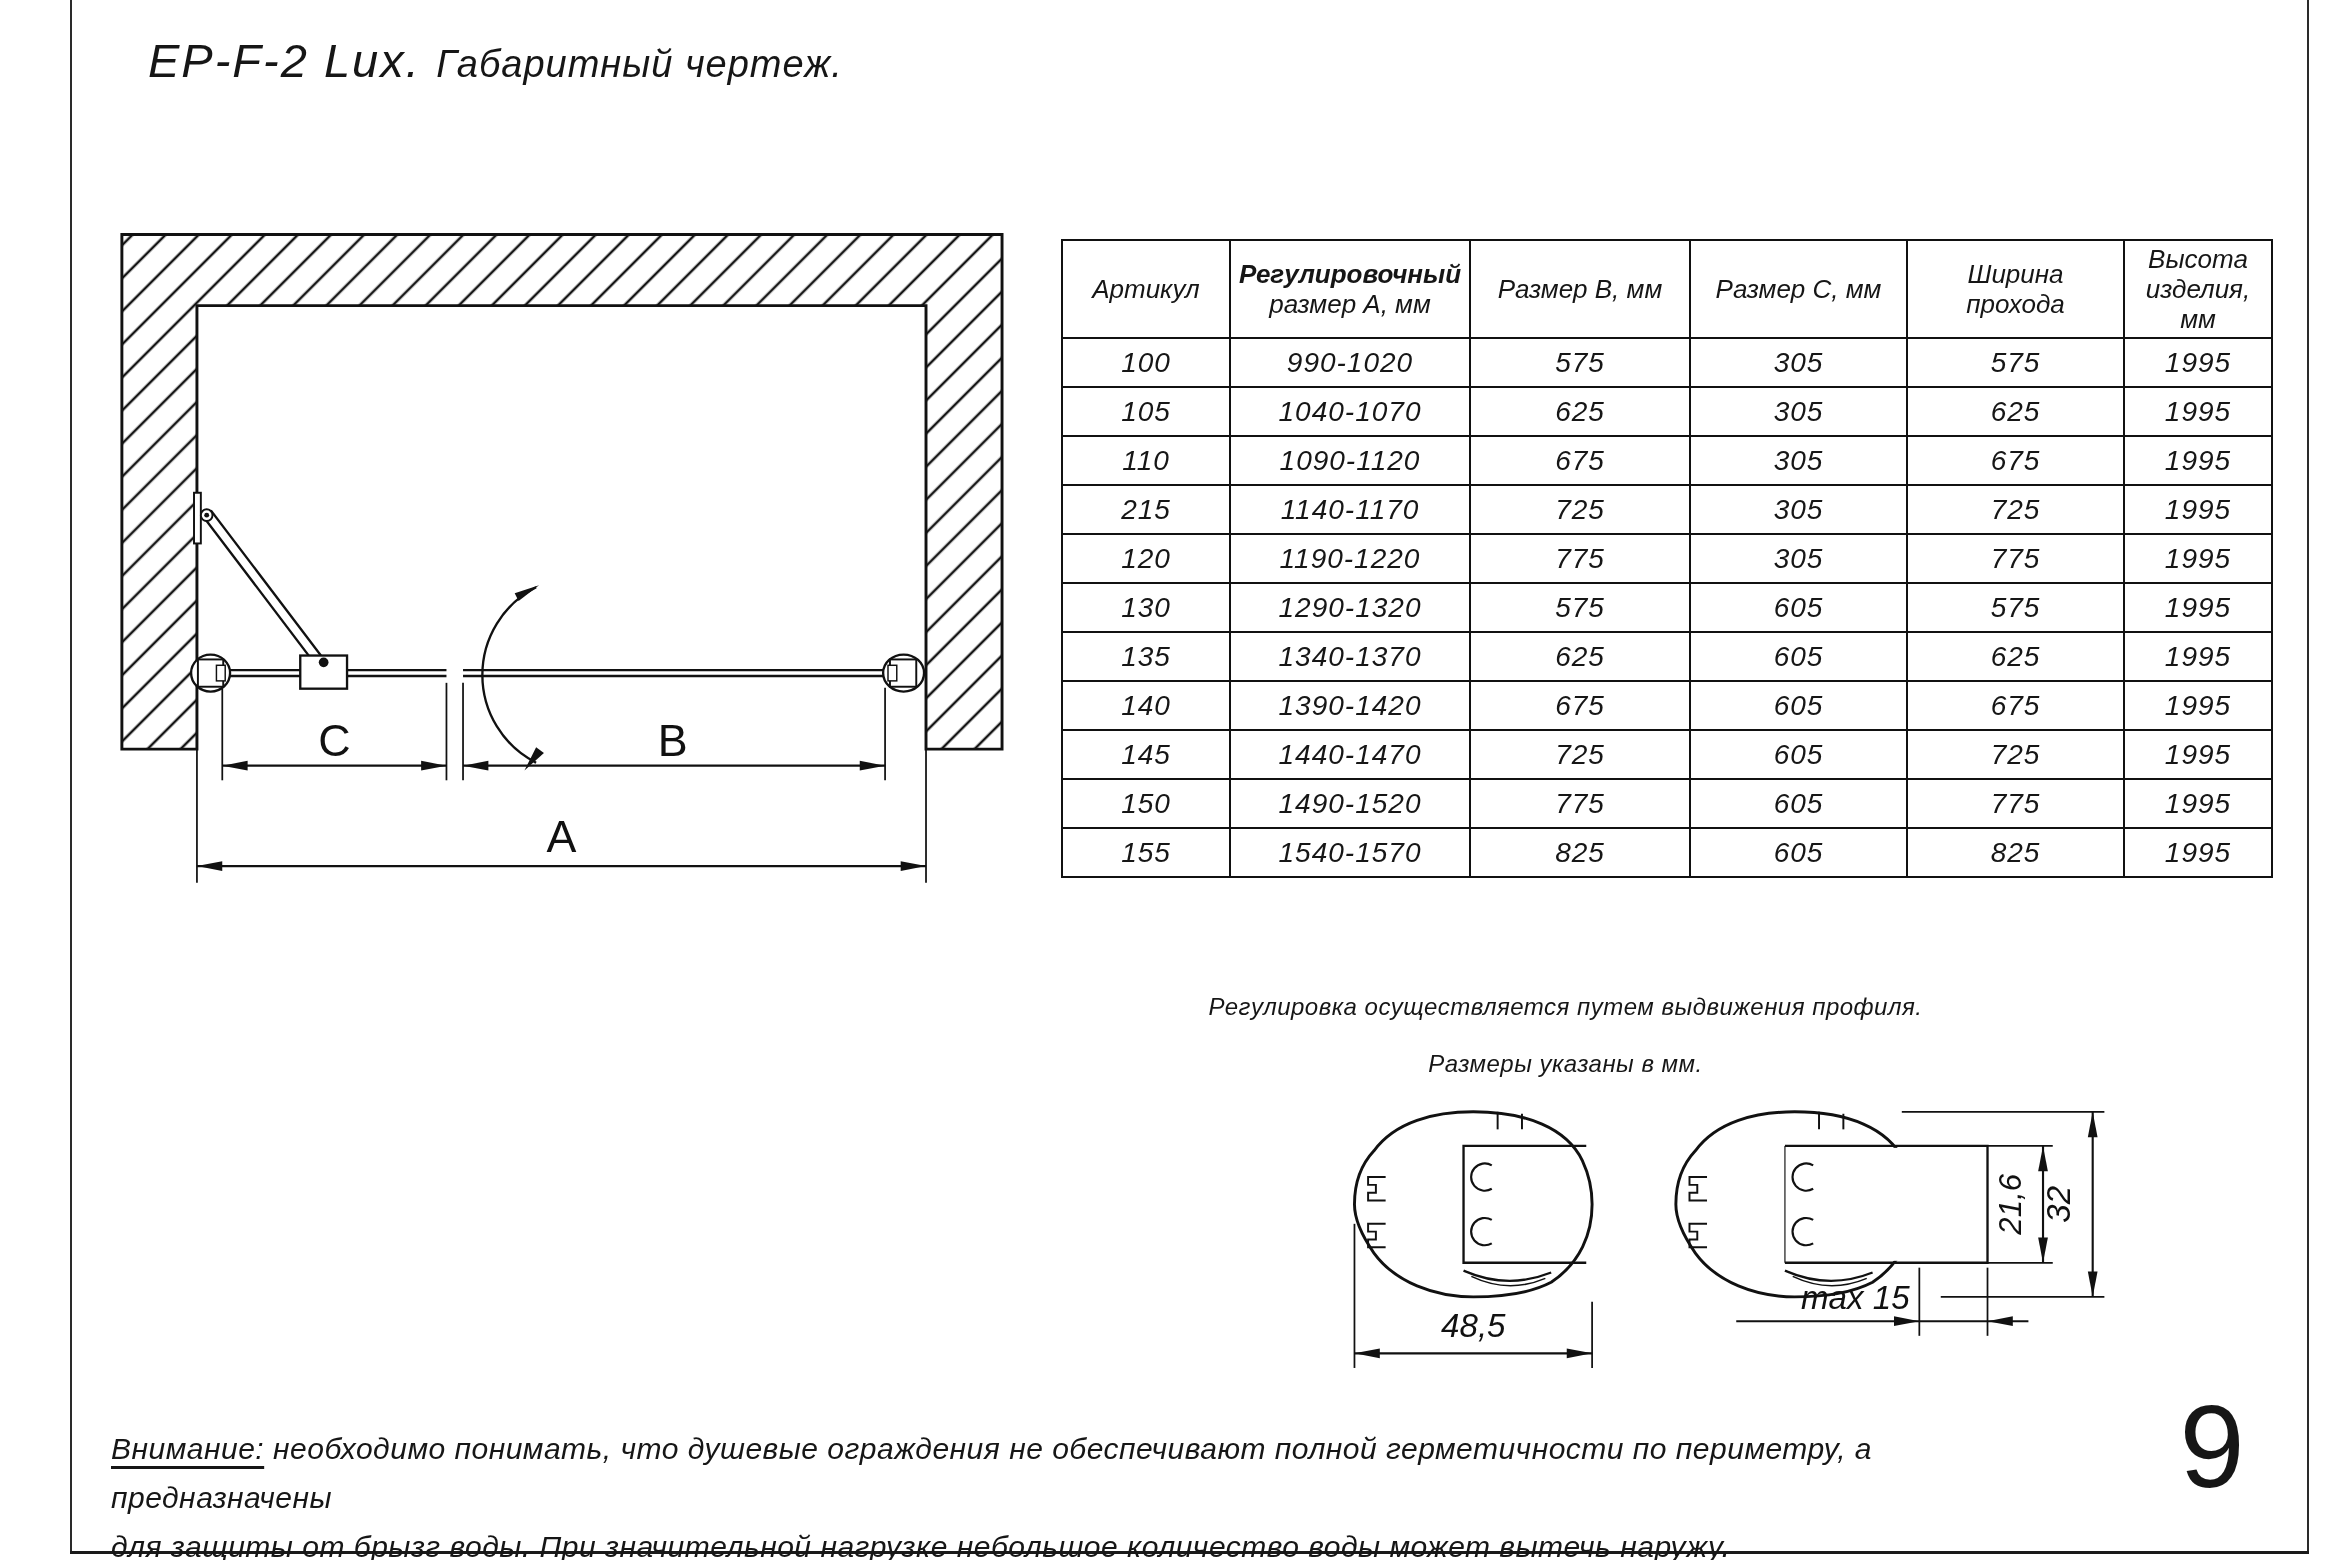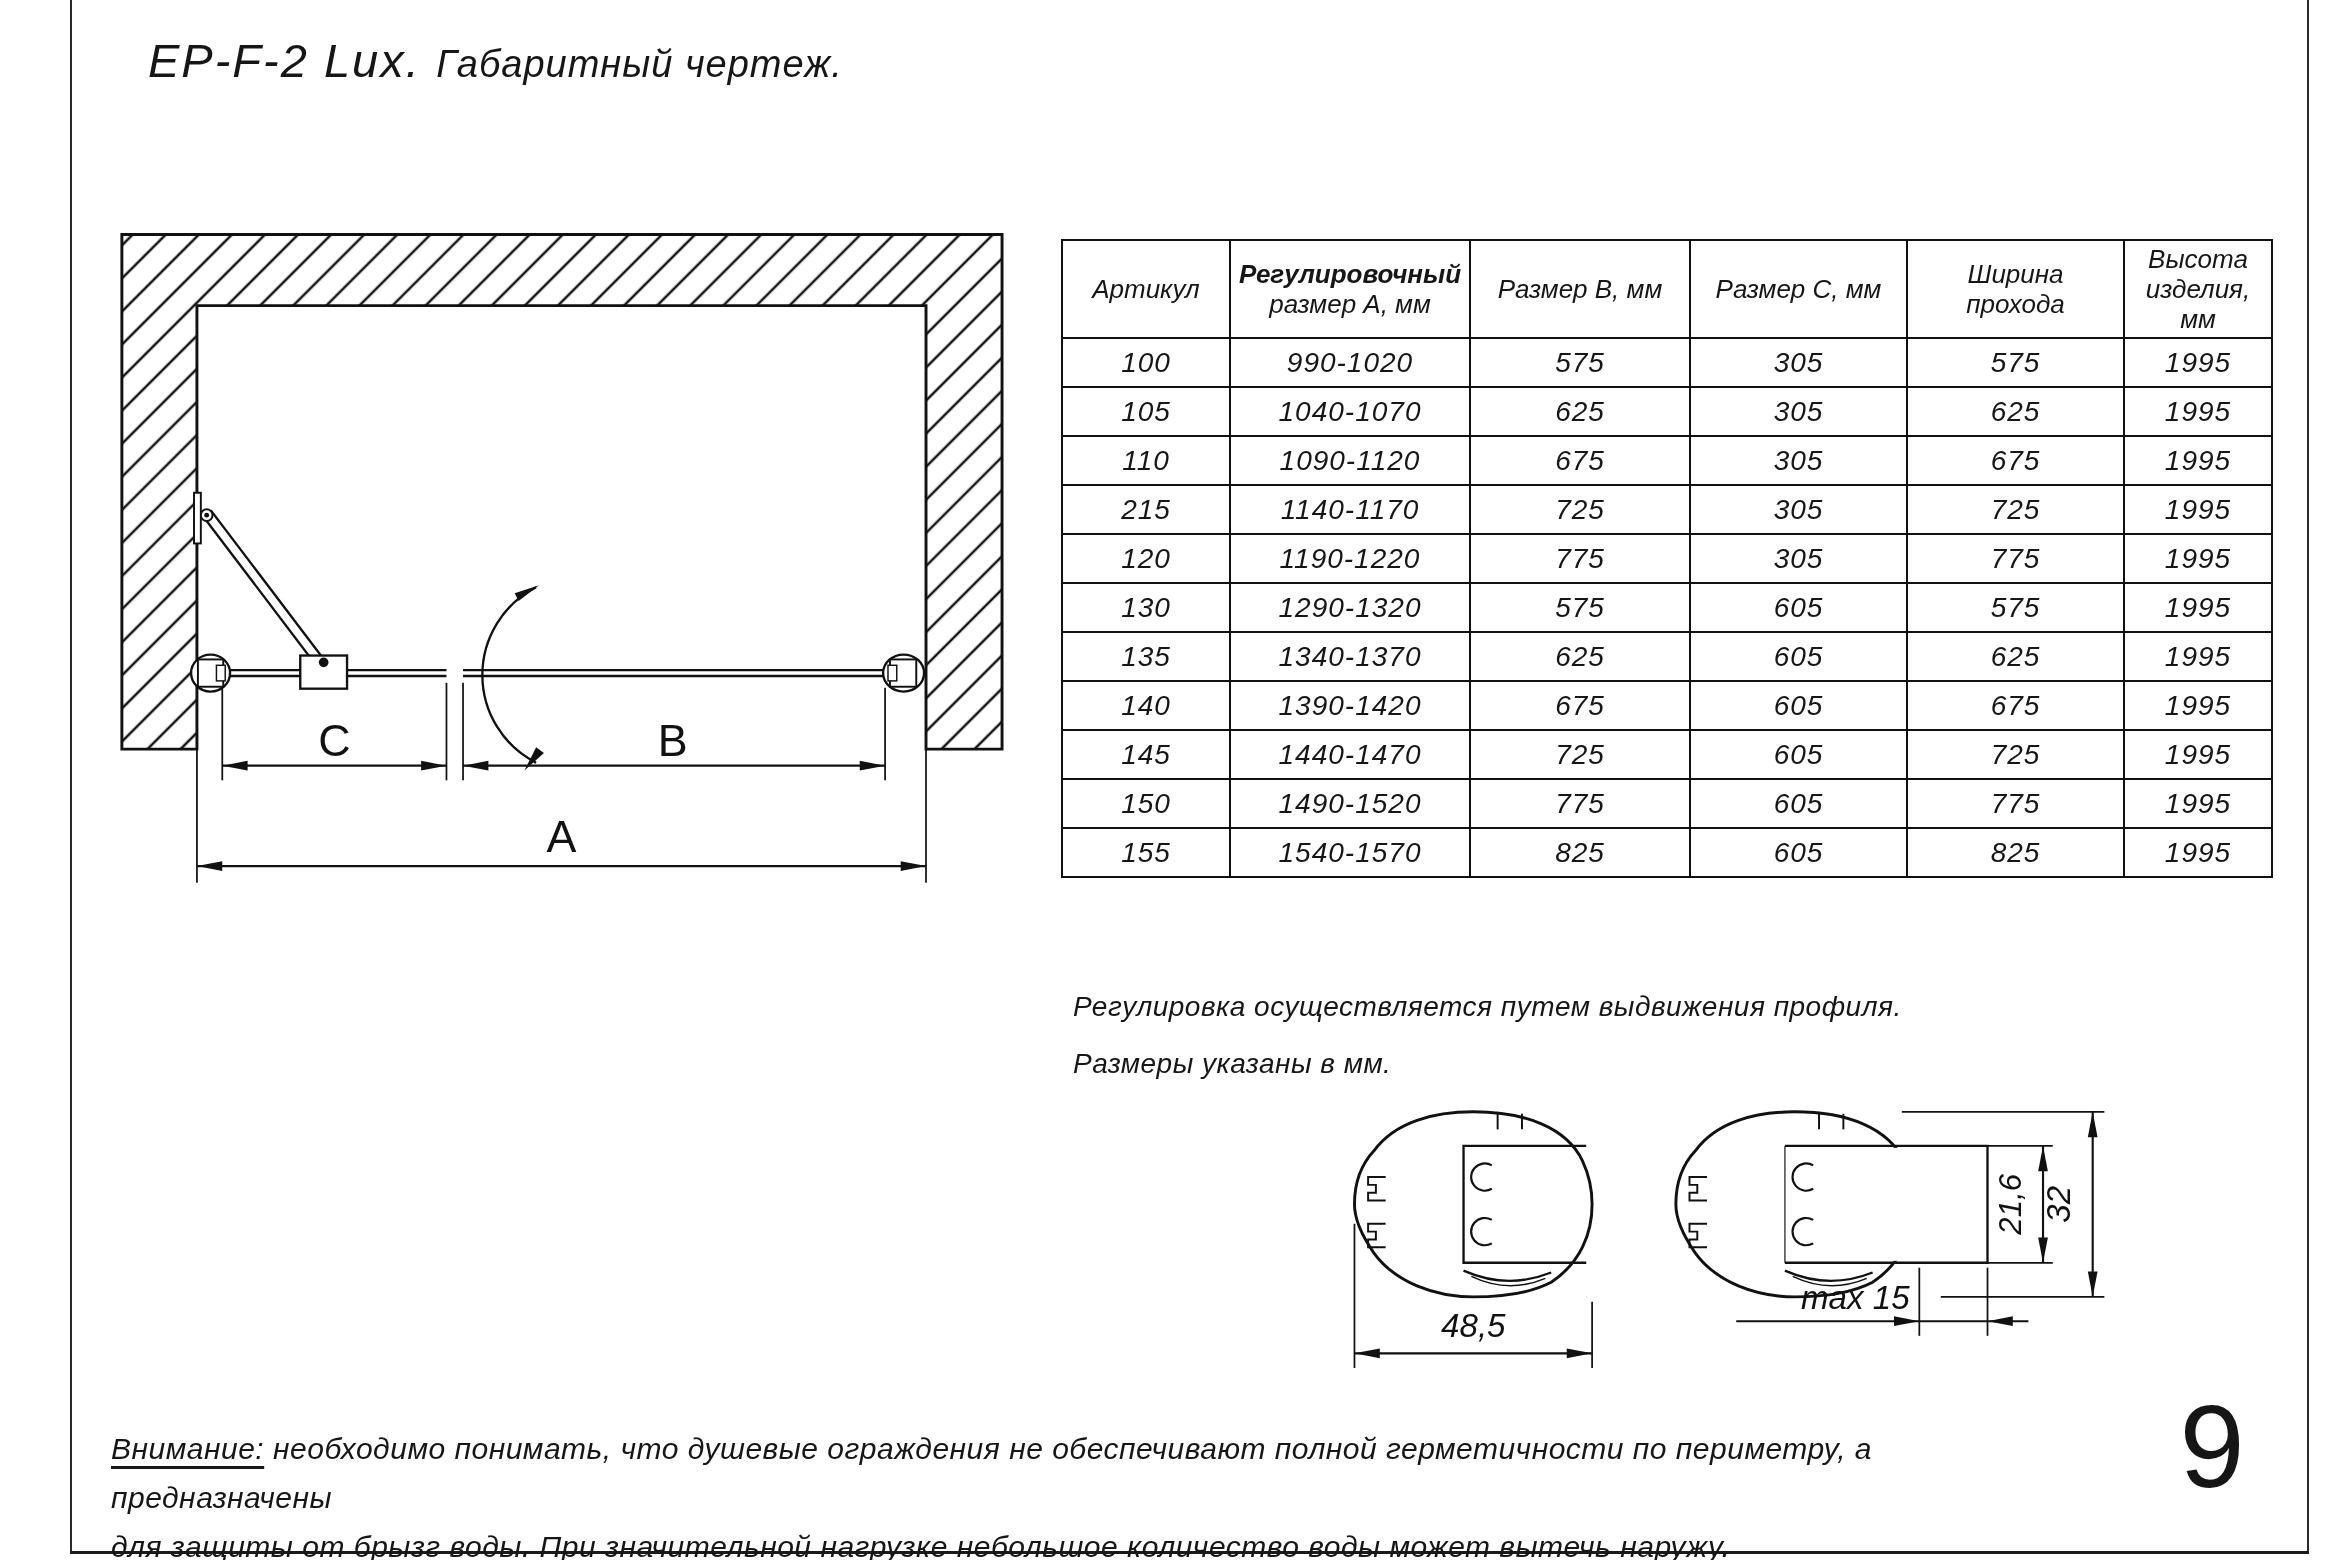--- a/index.html
+++ b/index.html
@@ -13,22 +13,22 @@
   .title .suffix{font-size:38px;margin-left:15.6px;letter-spacing:1px;}
   
   table.dim{position:absolute;left:1061px;top:239px;border-collapse:collapse;table-layout:fixed;
     border:2.9px solid #111;font-style:italic;}
   table.dim th,table.dim td{border:2px solid #111;text-align:center;vertical-align:middle;
     padding:0;box-sizing:border-box;}
   table.dim th{height:98px;font-size:26px;font-weight:normal;line-height:30px;}
   table.dim td{height:49px;font-size:28px;letter-spacing:1px;}
   .hb{font-weight:bold;}
   
-  .notes{position:absolute;left:1073px;top:978px;width:985px;text-align:left;
-    font-style:italic;font-size:28px;line-height:57px;letter-spacing:0.5px;}
+  .notes{position:absolute;left:1073px;top:978px;width:985px;text-align:center;
+    font-style:italic;font-size:24px;line-height:57px;letter-spacing:0.5px;}
   
   .warning{position:absolute;left:111px;top:1424px;width:1931px;font-style:italic;
     font-size:30px;line-height:49px;letter-spacing:0.5px;}
   .warning .u{text-decoration:underline;text-underline-offset:6.8px;}
   
   .pagenum{position:absolute;left:2163px;top:1379px;width:98px;text-align:center;font-size:117px;}
   svg{position:absolute;}
   text{font-family:"Liberation Sans",sans-serif;}
 </style>
 </head>

